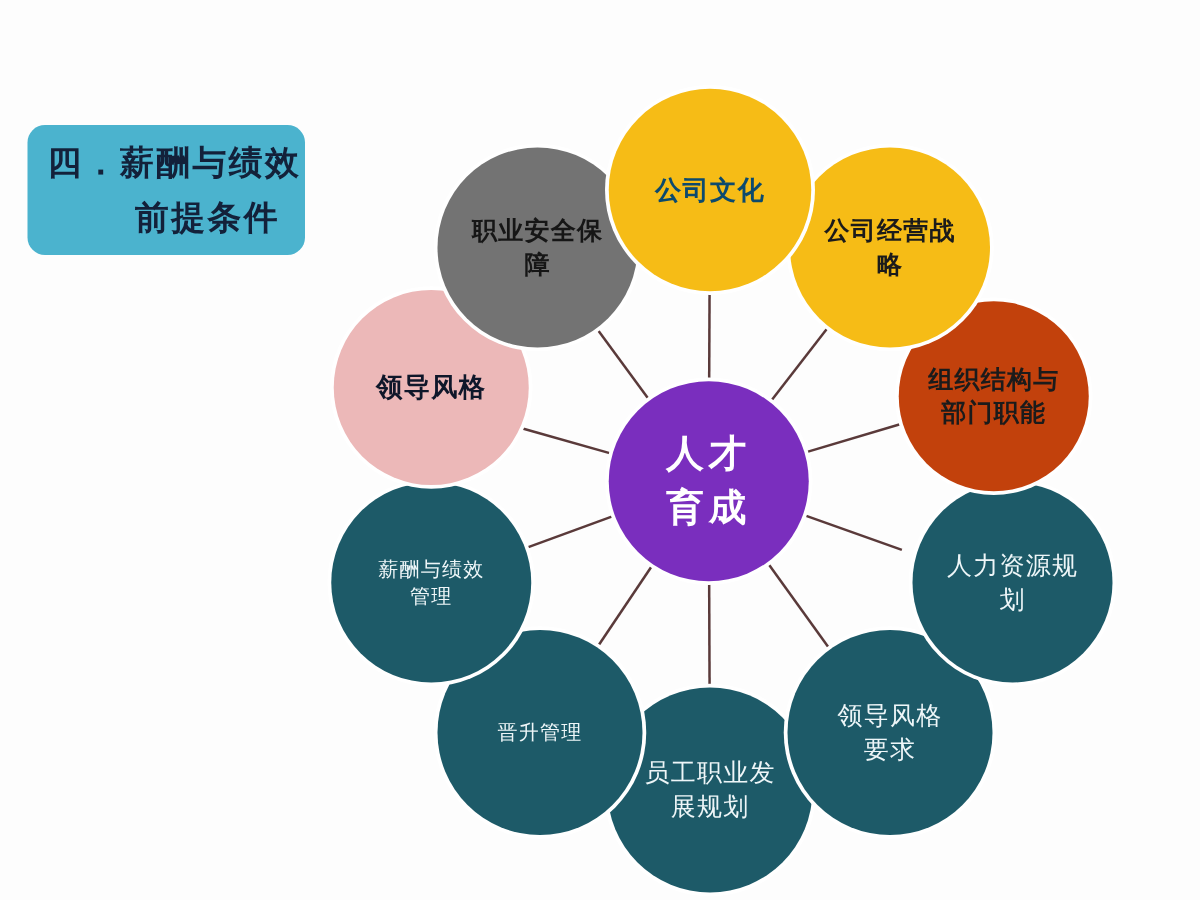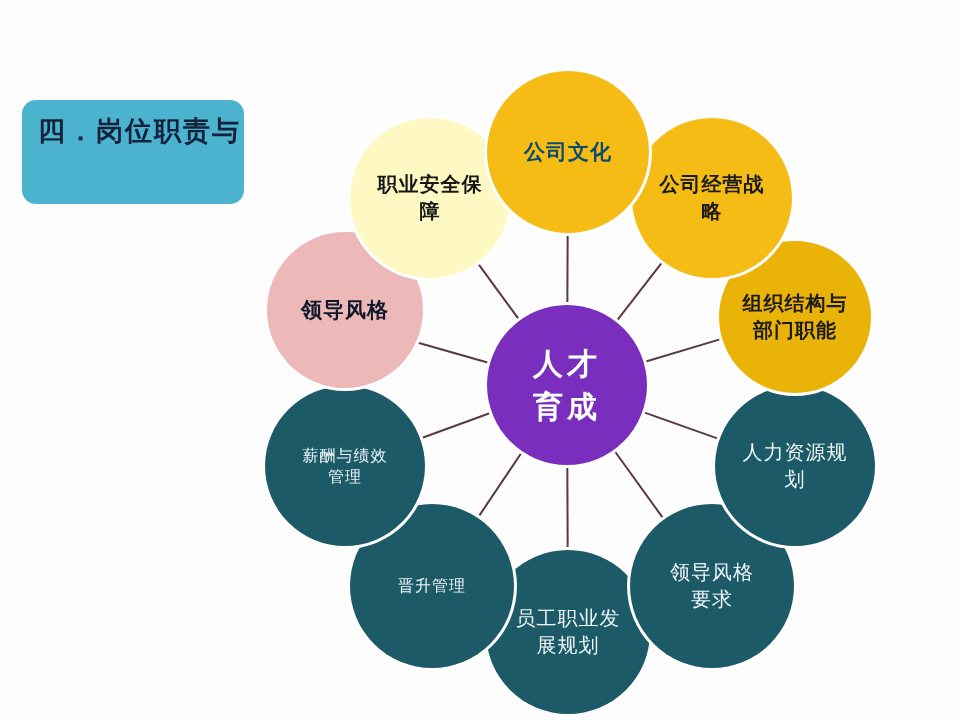--- a/index.html
+++ b/index.html
@@ -109,21 +109,22 @@
     letter-spacing: 4px;
     white-space: pre-line;
   }
 </style>
 </head>
 <body>
 
 <div id="slide">
 
   <div id="title-badge">
-    <div class="t-line1">四．岗位职责与</div>
+    <div class="t-line1">四．薪酬与绩效</div>
+    <div class="t-line2">前提条件</div>
   </div>
 
   <svg id="spokes" viewBox="0 0 960 720" xmlns="http://www.w3.org/2000/svg">
       <line x1="567.3347608653748" y1="307.00071836764766" x2="567.6609473286587" y2="230.99927242251067" stroke="#5A3A3A" stroke-width="2"></line>
       <line x1="614.7960336752902" y1="323.3595979497982" x2="664.2039663247098" y2="259.6404020502018" stroke="#5A3A3A" stroke-width="2"></line>
       <line x1="641.7464453403095" y1="362.70720051253926" x2="724.0867057027833" y2="338.1495790009243" stroke="#5A3A3A" stroke-width="2"></line>
       <line x1="640.4995270498831" y1="411.1116740835111" x2="721.5004729501169" y2="439.8883259164889" stroke="#5A3A3A" stroke-width="2"></line>
       <line x1="612.6337845053622" y1="448.2578667970883" x2="665.1961184560388" y2="521.120136618371" stroke="#5A3A3A" stroke-width="2"></line>
       <line x1="567.3157868856596" y1="462.99936075791163" x2="567.6761160147081" y2="552.0006556329112" stroke="#5A3A3A" stroke-width="2"></line>
       <line x1="523.5106176870288" y1="449.75085811042374" x2="476.60449467997046" y2="519.5888634764884" stroke="#5A3A3A" stroke-width="2"></line>
@@ -133,25 +134,25 @@
     </svg>
 
   <div id="nodes-layer">
       <div class="node yellow" style="left: 487px; top: 71px; width: 162px; height: 162px; background: rgb(246, 188, 22); color: #0c4a6e; z-index: 6;">
         <span class="label" style="font-size: 21px;">公司文化</span>
       </div>
       <div class="node yellow" style="left: 632px; top: 118px; width: 160px; height: 160px; background: rgb(246, 188, 22); color: rgb(27, 27, 27); z-index: 5;">
         <span class="label" style="font-size: 20px;">公司经营战
 略</span>
       </div>
-      <div class="node yellow" style="left: 719px; top: 241px; width: 152px; height: 152px; background: #eab308; color: rgb(27, 27, 27); z-index: 4; text-align: center;">
+      <div class="node yellow" style="left: 719px; top: 241px; width: 152px; height: 152px; background: #c2410c; color: rgb(27, 27, 27); z-index: 4; text-align: center;">
         <span class="label" style="font-size: 20px;">组织结构与
 部门职能</span>
       </div>
-      <div class="node teal" style="left: 715px; top: 386px; width: 160px; height: 160px; background: rgb(29, 90, 104); color: rgb(238, 246, 248); z-index: 3;">
+      <div class="node teal" style="left: 730px; top: 386px; width: 160px; height: 160px; background: rgb(29, 90, 104); color: rgb(238, 246, 248); z-index: 3;">
         <span class="label" style="font-size: 20px;">人力资源规
 划</span>
       </div>
       <div class="node teal" style="left: 630px; top: 504px; width: 164px; height: 164px; background: rgb(29, 90, 104); color: rgb(238, 246, 248); z-index: 2;">
         <span class="label" style="font-size: 20px;">领导风格
 要求</span>
       </div>
       <div class="node teal" style="left: 486px; top: 550px; width: 164px; height: 164px; background: rgb(29, 90, 104); color: rgb(238, 246, 248); z-index: 1;">
         <span class="label" style="font-size: 20px; text-align: center;">员工职业发
 展规划</span>
@@ -159,21 +160,21 @@
       <div class="node teal" style="left: 350px; top: 504px; width: 164px; height: 164px; background: rgb(29, 90, 104); color: rgb(238, 246, 248); z-index: 2;">
         <span class="label" style="font-size: 16px;">晋升管理</span>
       </div>
       <div class="node teal" style="left: 265px; top: 386px; width: 160px; height: 160px; background: rgb(29, 90, 104); color: rgb(238, 246, 248); z-index: 3;">
         <span class="label" style="font-size: 16px;">薪酬与绩效
 管理</span>
       </div>
       <div class="node pink" style="left: 267px; top: 232px; width: 156px; height: 156px; background: rgb(236, 184, 184); color: #0f172a; z-index: 4;">
         <span class="label" style="font-size: 21px;">领导风格</span>
       </div>
-      <div class="node pink" style="left: 350px; top: 118px; width: 160px; height: 160px; background: #fef9c3; color: rgb(22, 22, 22); z-index: 5;">
+      <div class="node pink" style="left: 350px; top: 118px; width: 160px; height: 160px; background: #737373; color: rgb(22, 22, 22); z-index: 5;">
         <span class="label" style="font-size: 20px;">职业安全保
 障</span>
       </div>
     </div>
 
   <div id="center-node" style="left: 487px; top: 305px; width: 160px; height: 160px; background: rgb(122, 46, 190); color: rgb(255, 255, 255); text-align: right;">
     <span class="label">人才
 育成</span>
   </div>
 

